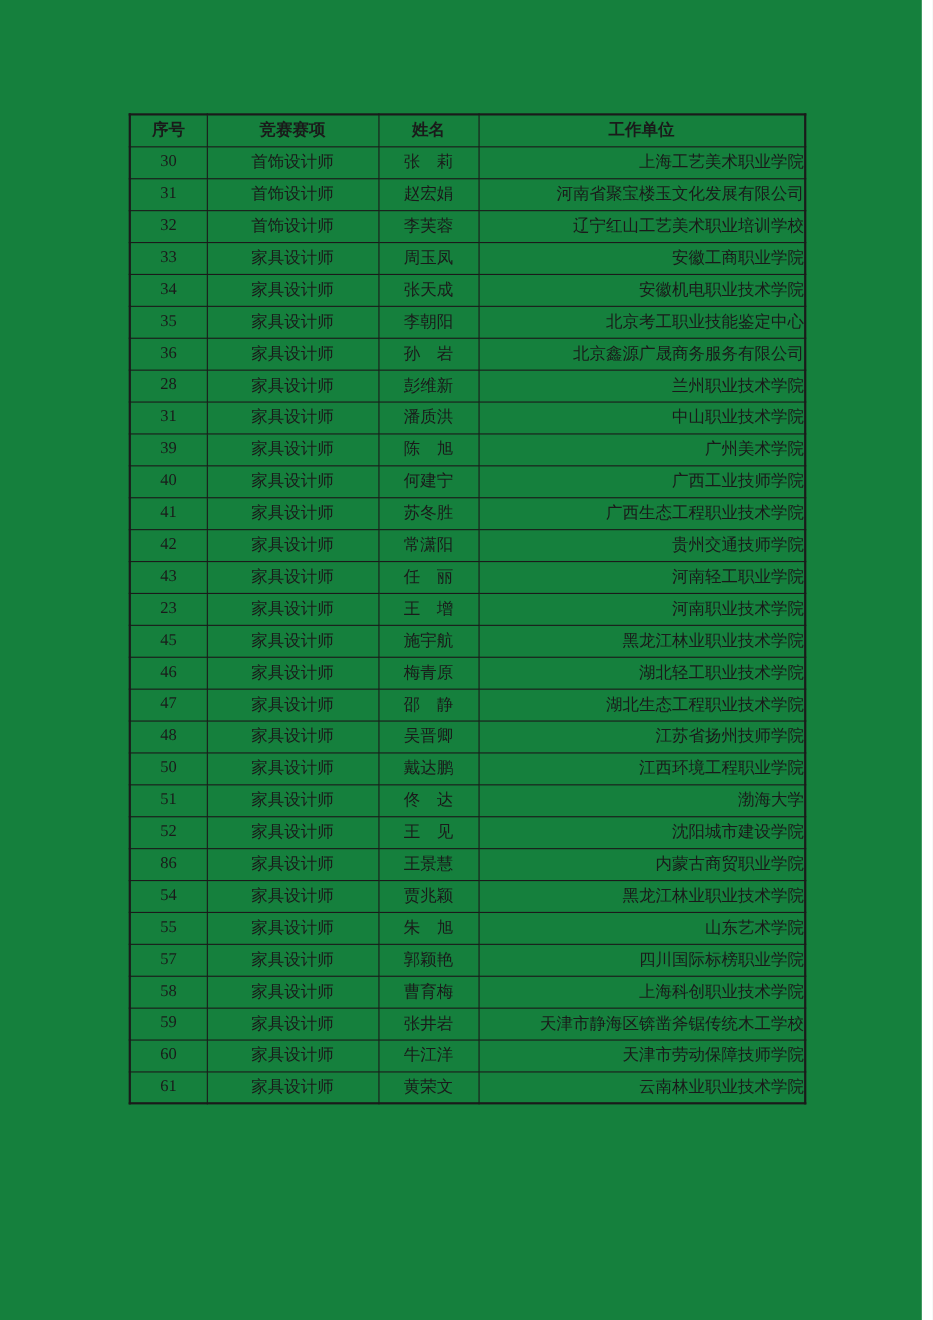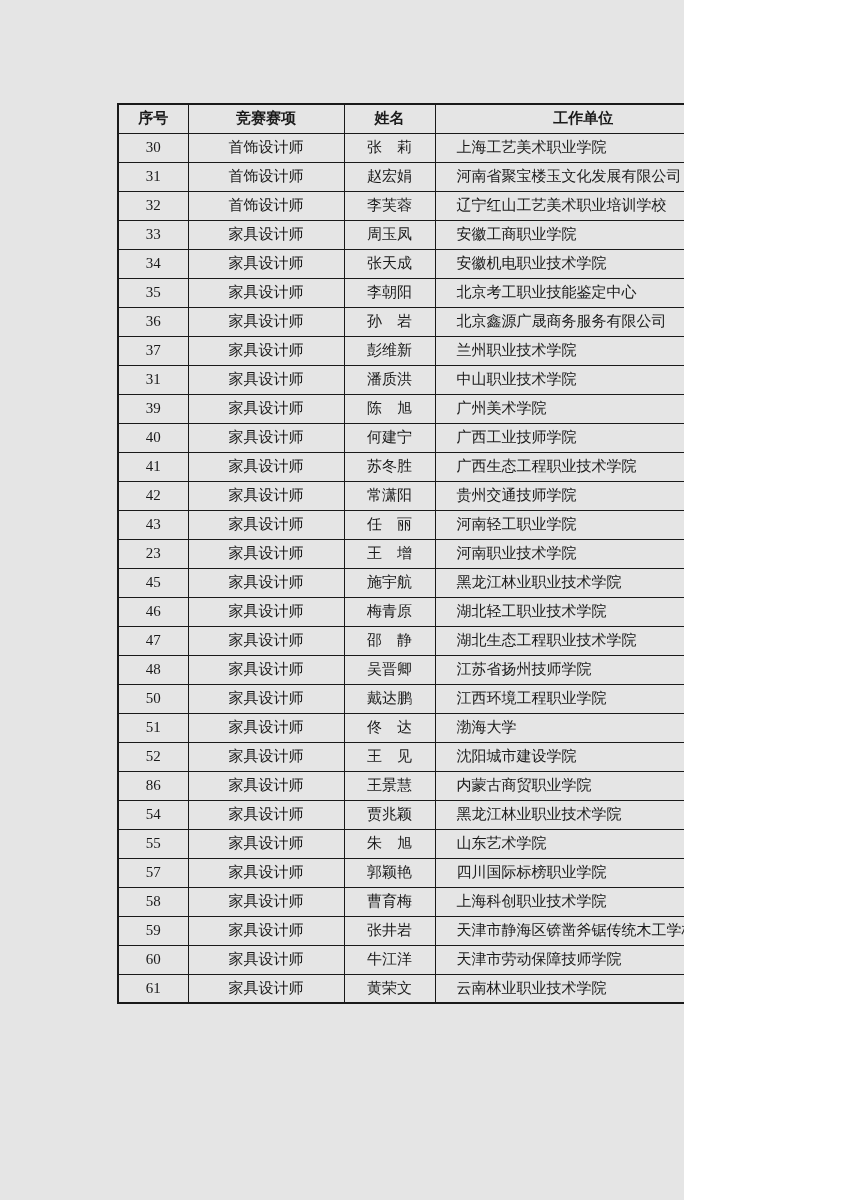--- a/index.html
+++ b/index.html
@@ -4,23 +4,23 @@
 <style>
   * { margin: 0; padding: 0; box-sizing: border-box; }
   html, body {
     width: 848px;
     height: 1200px;
     background: #ffffff;
     font-family: "Liberation Serif", "DejaVu Serif", serif;
   }
   .page {
     position: relative;
-    width: 684px;
+    width: 838px;
     height: 1200px;
-    background: #e5e5e5;
+    background: #15803d;
     overflow: hidden;
   }
   table.roster {
     position: absolute;
     left: 117px;
     top: 103px;
     width: 614px;
     border-collapse: collapse;
     table-layout: fixed;
     border: 2px solid #1a1a1a;
@@ -36,21 +36,21 @@
     white-space: nowrap;
     overflow: hidden;
     padding: 0;
     font-weight: normal;
   }
   table.roster thead th {
     font-weight: bold;
     font-size: 15px;
   }
   table.roster td.unit {
-    text-align: left;
+    text-align: right;
     padding-left: 21px;
   }
   col.c-no    { width: 70px; }
   col.c-event { width: 156px; }
   col.c-name  { width: 91px; }
   col.c-unit  { width: 297px; }
 </style>
 </head>
 <body>
 
@@ -107,21 +107,21 @@
       <td class="name">李朝阳</td>
       <td class="unit">北京考工职业技能鉴定中心</td>
     </tr>
         <tr>
       <td class="no">36</td>
       <td class="event">家具设计师</td>
       <td class="name">孙　岩</td>
       <td class="unit">北京鑫源广晟商务服务有限公司</td>
     </tr>
         <tr>
-      <td class="no">37</td>
+      <td class="no">28</td>
       <td class="event">家具设计师</td>
       <td class="name">彭维新</td>
       <td class="unit">兰州职业技术学院</td>
     </tr>
         <tr>
       <td class="no">31</td>
       <td class="event">家具设计师</td>
       <td class="name">潘质洪</td>
       <td class="unit">中山职业技术学院</td>
     </tr>

